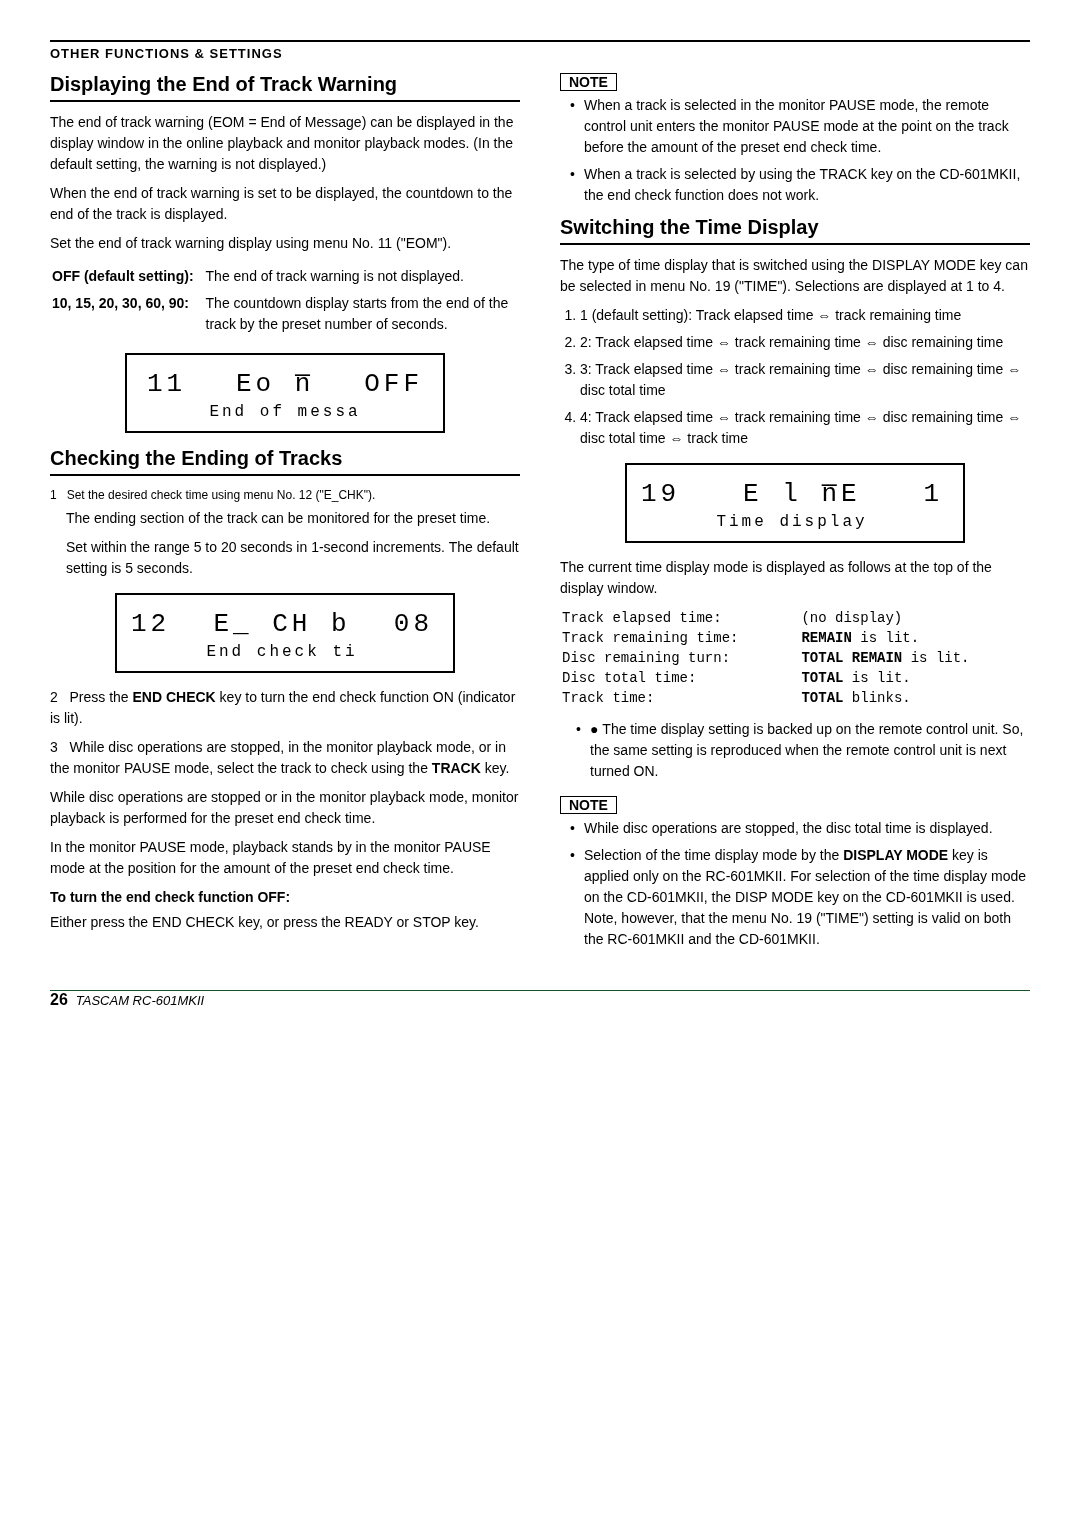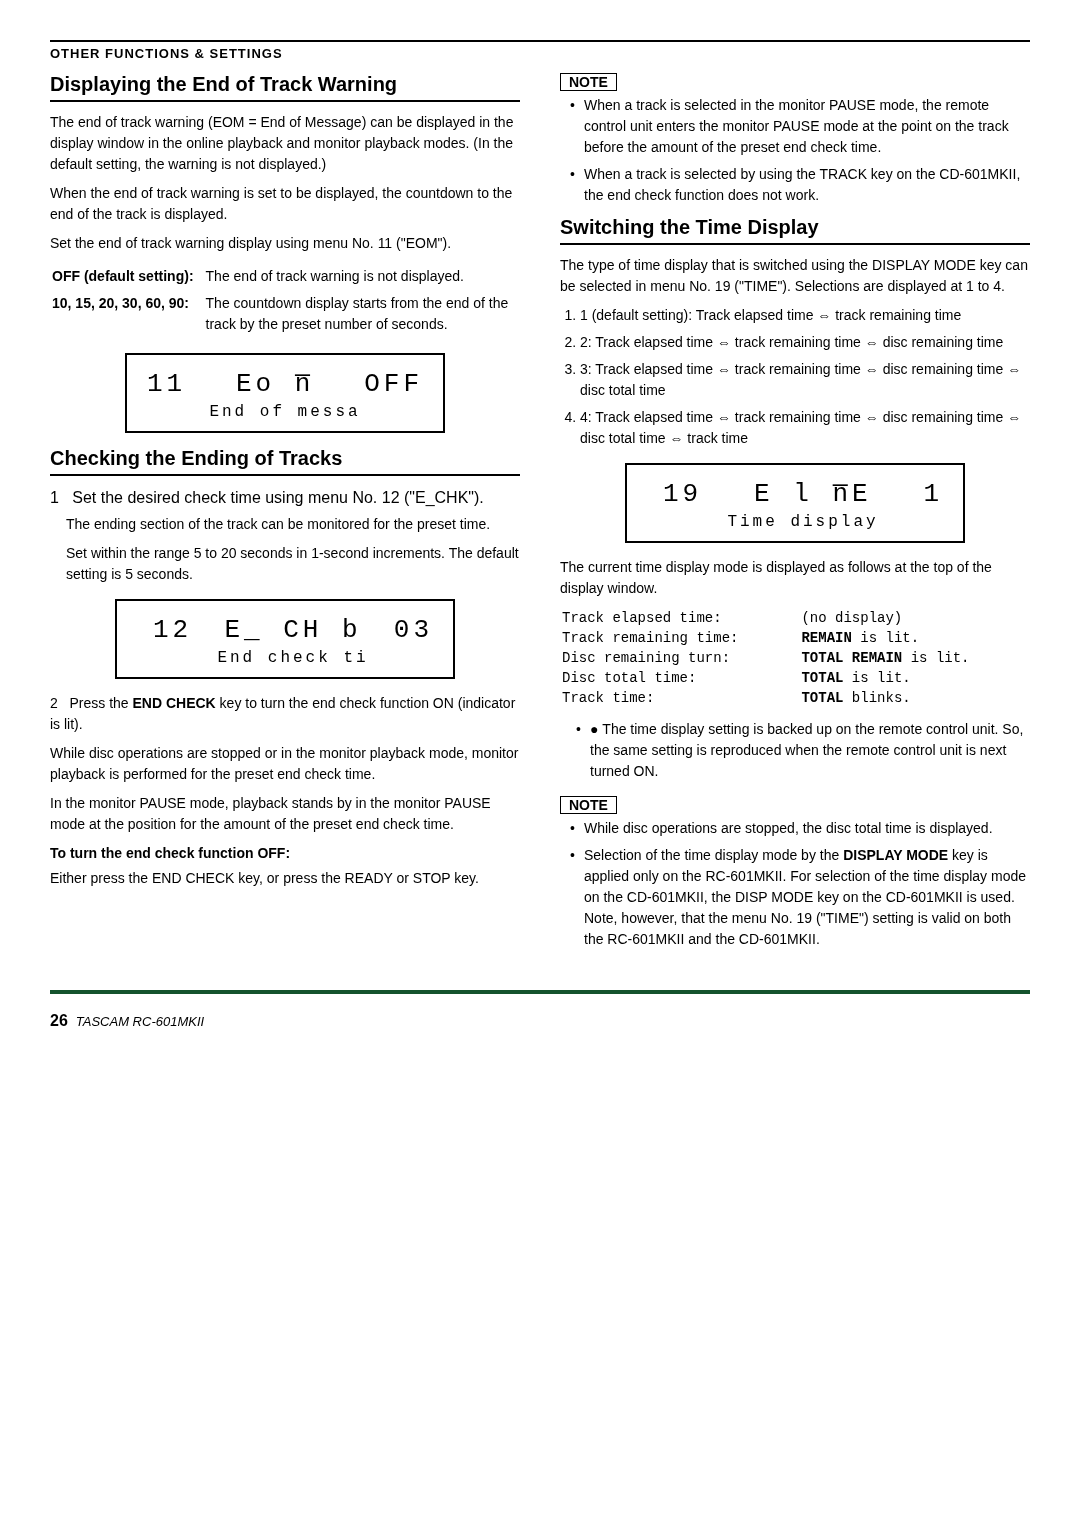--- a/index.html
+++ b/index.html
@@ -132,22 +132,22 @@
       font-size: 14px;
       line-height: 1.5;
       font-family: Arial, sans-serif;
       margin-bottom: 8px;
       padding-left: 16px;
     }
     .footer-bar {
       display: flex;
       align-items: center;
       margin-top: 30px;
-      border-top: 4px solid #14532d;
-      padding-top: 18px;
+      border-top: 1px solid #14532d;
+      padding-top: 0;
     }
     .page-num {
       font-size: 16px;
       font-weight: bold;
       font-family: Arial, sans-serif;
       margin-right: 8px;
     }
     .footer-title {
       font-size: 13px;
       font-family: Arial, sans-serif;
@@ -168,21 +168,21 @@
     }
     .sub-heading {
       font-weight: bold;
       font-family: Arial, sans-serif;
       font-size: 14px;
       margin-top: 8px;
       margin-bottom: 4px;
     }
     .display-box-wide {
       border: 2px solid #000;
-      padding: 14px 20px 10px 36px;
+      padding: 14px 20px 10px 14px;
       margin: 14px auto;
       width: 340px;
       font-family: 'Courier New', Courier, monospace;
       background: #fff;
     }
   </style>
 </head>
 <body>
 
 <div>
@@ -220,39 +220,42 @@
           <span>OFF</span>
         </div>
         <div class="display-line2">
           <span>End&nbsp;of&nbsp;messa</span>
         </div>
       </div>
 
       <h2>Checking the Ending of Tracks</h2>
 
 
-      <p style="font-family:Arial,sans-serif;font-size:16px;line-height:1.5;margin-bottom:4px;">
+      <p style="font-family:Arial,sans-serif;font-size:12px;line-height:1.5;margin-bottom:4px;">
         1&nbsp;&nbsp; Set the desired check time using menu No. 12 ("E_CHK").
       </p>
       <p class="sub-para">The ending section of the track can be monitored for the preset time.</p>
       <p class="sub-para">Set within the range 5 to 20 seconds in 1-second increments. The default setting is 5 seconds.</p>
 
       <div class="display-box-wide">
         <div class="display-line1">
           <span>12</span>
           <span>E_&nbsp;CH&nbsp;b</span>
-          <span>03</span>
+          <span>08</span>
         </div>
         <div class="display-line2">
           <span>End&nbsp;check&nbsp;ti</span>
         </div>
       </div>
 
       <p style="font-family:Arial,sans-serif;font-size:14px;line-height:1.5;margin-bottom:8px;">
         2&nbsp;&nbsp; Press the <strong>END CHECK</strong> key to turn the end check function ON (indicator is lit).
+      </p>
+      <p style="font-family:Arial,sans-serif;font-size:14px;line-height:1.5;margin-bottom:8px;">
+        3&nbsp;&nbsp; While disc operations are stopped, in the monitor playback mode, or in the monitor PAUSE mode, select the track to check using the <strong>TRACK</strong> key.
       </p>
 
       <p>While disc operations are stopped or in the monitor playback mode, monitor playback is performed for the preset end check time.</p>
       <p>In the monitor PAUSE mode, playback stands by in the monitor PAUSE mode at the position for the amount of the preset end check time.</p>
 
       <p class="sub-heading">To turn the end check function OFF:</p>
       <p>Either press the END CHECK key, or press the READY or STOP key.</p>
 
     </div>
 

